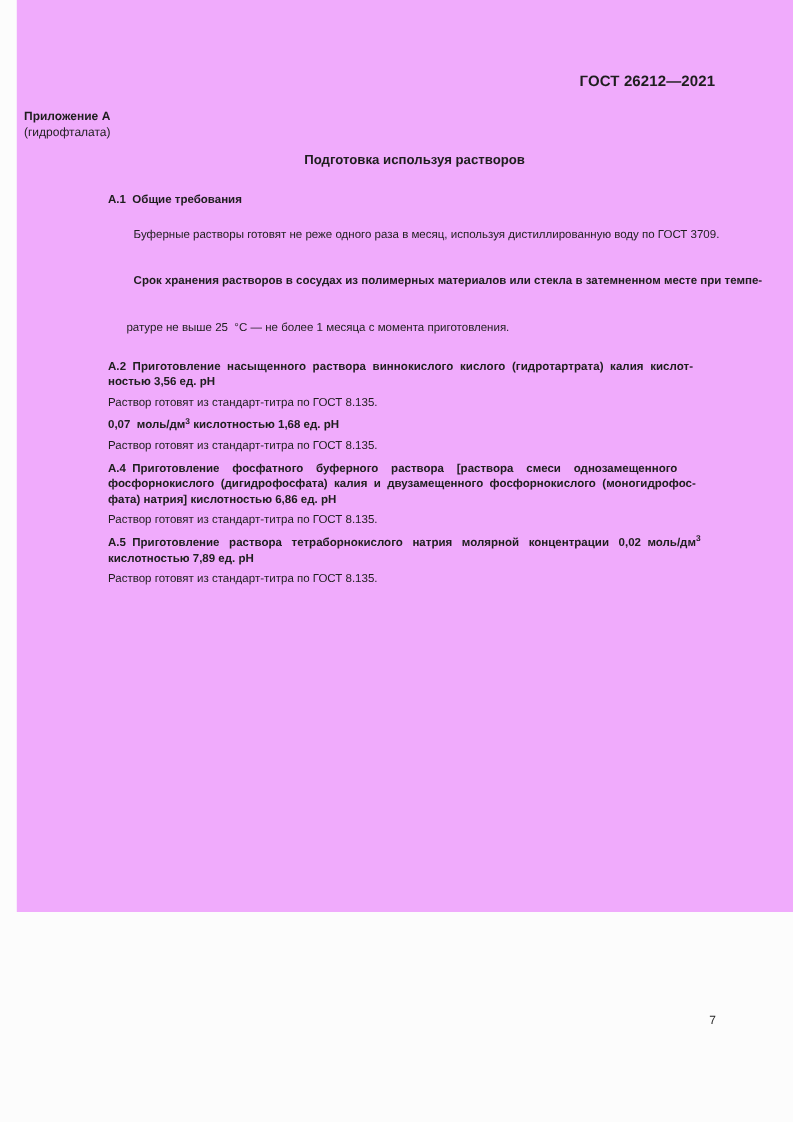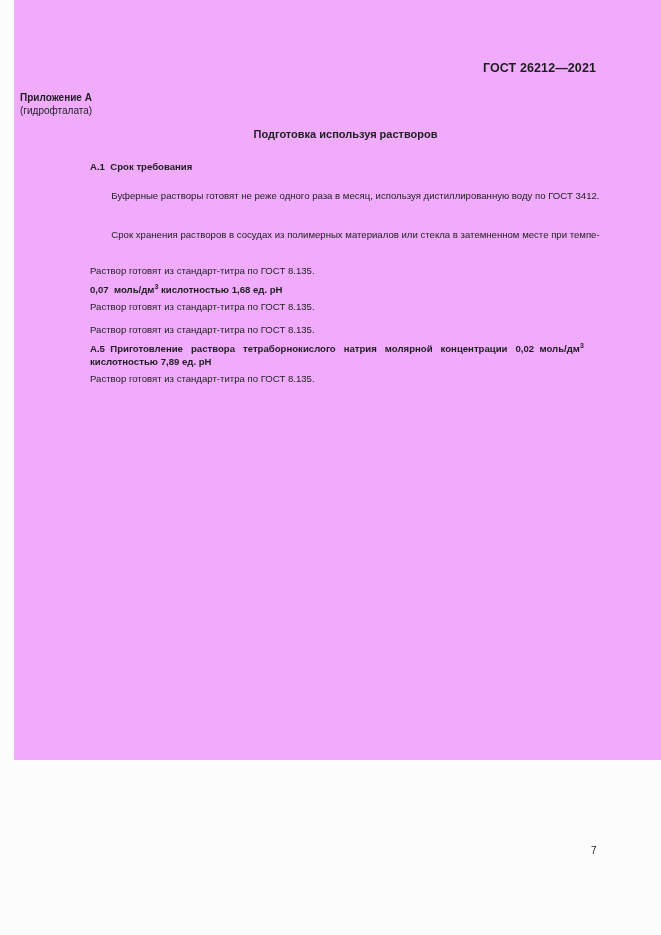--- a/index.html
+++ b/index.html
@@ -90,50 +90,62 @@
   <div class="appendix">
     <div class="a-title">Приложение А</div>
     <div class="a-sub">(гидрофталата)</div>
   </div>
 
   <div class="main-title">Подготовка используя растворов</div>
 
   <div class="content">
 
     <div>
-      <div class="sec-head" style="white-space:pre;">А.1  Срок требования</div>
+      <div class="sec-head" style="white-space:pre;">А.1  Общие требования</div>
       <div style="height:3px"></div>
       <div class="para" style="white-space:pre; padding-left:0;">
-        <span>Буферные растворы готовят не реже одного раза в месяц, используя дистиллированную воду по ГОСТ 3412.</span>
+        <span>Буферные растворы готовят не реже одного раза в месяц, используя дистиллированную воду по ГОСТ 3709.</span>
       </div>
-      <div class="para" style="white-space:pre;">
+      <div class="para" style="white-space:pre;font-weight:bold;">
         <span>Срок хранения растворов в сосудах из полимерных материалов или стекла в затемненном месте при темпе-</span>
+      </div>
+      <div class="para" style="white-space:pre; margin-left:-6px;">
+        <span>ратуре не выше 25  °С — не более 1 месяца с момента приготовления.</span>
       </div>
     </div>
 
     <div class="sp-between"></div>
 
     <div>
+      <div class="sec-head">
+        <span class="line" style="white-space:pre; letter-spacing:0.05px;">А.2  Приготовление  насыщенного  раствора  виннокислого  кислого  (гидротартрата)  калия  кислот-</span>
+        <span class="line">ностью 3,56 ед. рН</span>
+      </div>
       <div style="height:4px"></div>
       <div class="para">Раствор готовят из стандарт-титра по ГОСТ 8.135.</div>
     </div>
 
     <div class="sp-between"></div>
 
     <div>
       <div class="sec-head">
         <span class="line" style="white-space:pre;"><span>0,07  моль/дм</span><sup>3</sup><span> кислотностью 1,68 ед. рН</span></span>
       </div>
       <div style="height:4px"></div>
       <div class="para">Раствор готовят из стандарт-титра по ГОСТ 8.135.</div>
     </div>
 
     <div class="sp-between"></div>
 
     <div>
+      <div class="sec-head">
+        <span class="line" style="white-space:pre;">А.4  Приготовление    фосфатного    буферного    раствора    [раствора    смеси    однозамещенного</span>
+        <span class="line" style="white-space:pre;">фосфорнокислого  (дигидрофосфата)  калия  и  двузамещенного  фосфорнокислого  (моногидрофос-</span>
+        <span class="line">фата) натрия] кислотностью 6,86 ед. рН</span>
+      </div>
       <div style="height:4px"></div>
       <div class="para">Раствор готовят из стандарт-титра по ГОСТ 8.135.</div>
     </div>
 
     <div class="sp-between"></div>
 
     <div>
       <div class="sec-head">
         <span class="line" style="white-space:pre;"><span>А.5  Приготовление   раствора   тетраборнокислого   натрия   молярной   концентрации   0,02  моль/дм</span><sup>3</sup></span>
         <span class="line">кислотностью 7,89 ед. рН</span>

